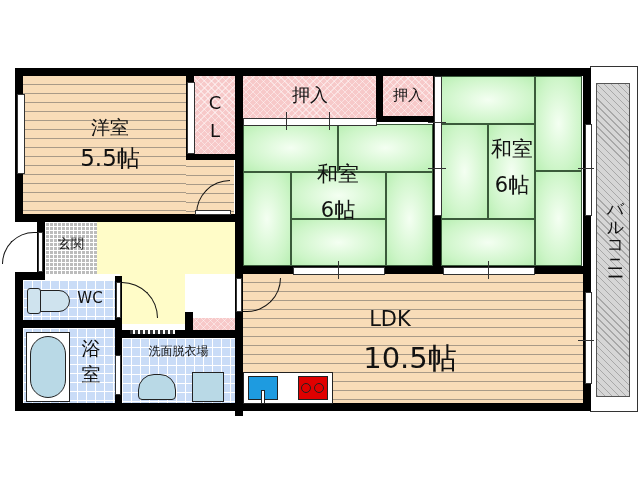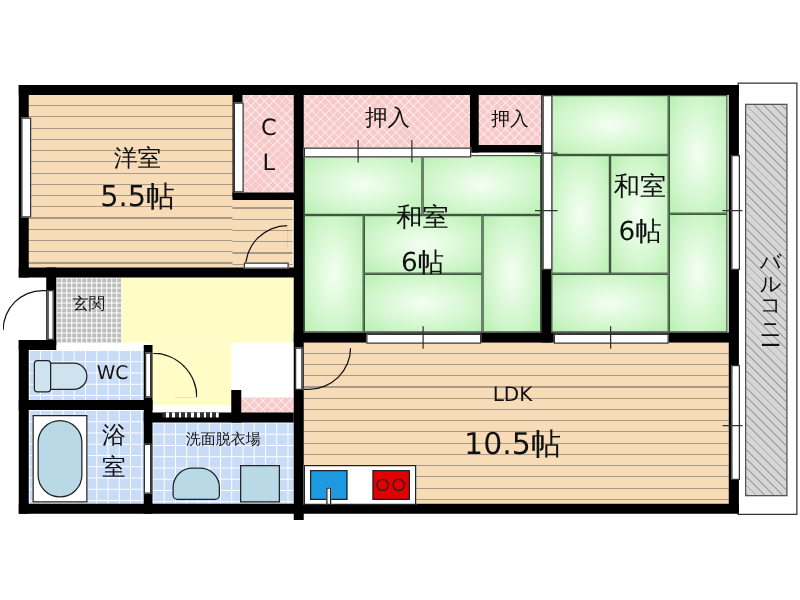--- a/index.html
+++ b/index.html
@@ -159,14 +159,14 @@
 <div class="label" style="left:300px;top:162px;width:76px;font-size:21px;">和室</div>
 <div class="label" style="left:300px;top:198px;width:76px;font-size:21px;">6帖</div>
 <div class="label" style="left:474px;top:137px;width:76px;font-size:21px;">和室</div>
 <div class="label" style="left:474px;top:173px;width:76px;font-size:21px;">6帖</div>
 <div class="label" style="left:599px;top:190px;width:26px;font-size:17px;writing-mode:vertical-rl;text-orientation:upright;">バルコニー</div>
 <div class="label" style="left:48px;top:237px;width:46px;font-size:13px;">玄関</div>
 <div class="label" style="left:70px;top:290px;width:40px;font-size:15px;">WC</div>
 <div class="label" style="left:76px;top:338px;width:30px;font-size:19px;">浴</div>
 <div class="label" style="left:76px;top:364px;width:30px;font-size:19px;">室</div>
 <div class="label" style="left:122px;top:345px;width:113px;font-size:12px;">洗面脱衣場</div>
-<div class="label" style="left:360px;top:307px;width:100px;font-size:16px;">LDK</div>
-<div class="label" style="left:350px;top:342px;width:120px;font-size:24px;">10.5帖</div>
+<div class="label" style="left:340px;top:307px;width:100px;font-size:21px;">LDK</div>
+<div class="label" style="left:350px;top:342px;width:120px;font-size:29px;">10.5帖</div>
 
 </body></html>

